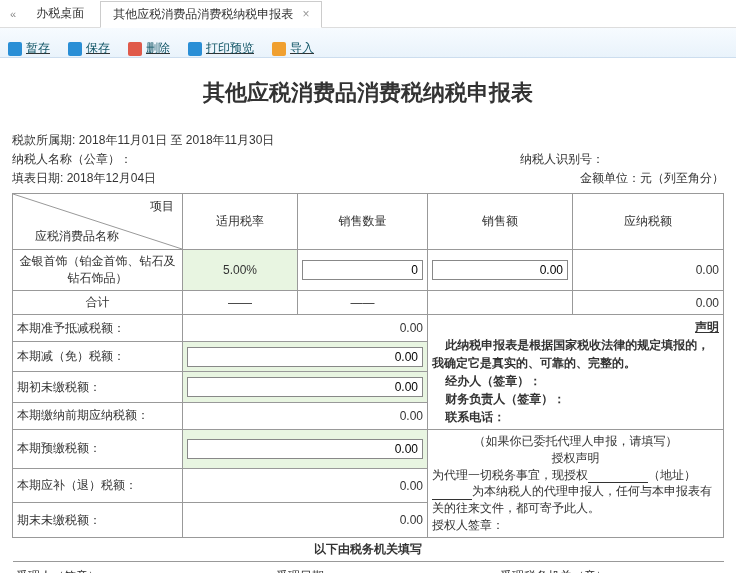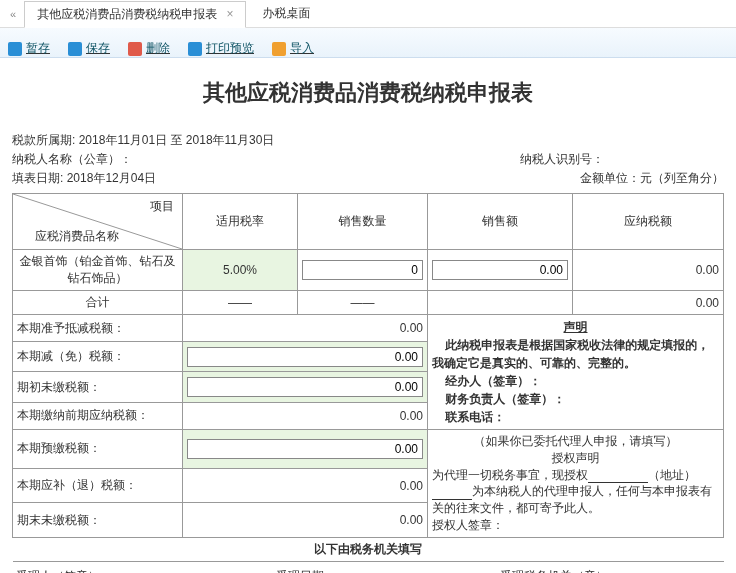--- a/index.html
+++ b/index.html
@@ -20,36 +20,36 @@
   table.main th { background: #fff; font-weight: normal; text-align: center; height: 56px; }
   .diag { position: relative; text-decoration: underline; }
   .diag svg { position: absolute; top:0; left:0; width:100%; height:100%; }
   .diag .tr { position: absolute; top: 4px; right: 8px; }
   .diag .bl { position: absolute; bottom: 4px; left: 22px; }
   .num { text-align: right; padding-right: 6px; }
   .ctr { text-align: center; }
   .inp { width: 100%; height: 20px; border: 1px solid #888; text-align: right; padding: 0 4px; font-size: 12px; }
   .green { background: #e8f5e1; }
   .decl { font-size: 12px; line-height: 1.5; padding: 4px; }
-  .decl .t { text-align: center; font-weight: bold; text-decoration: underline; }
+  .decl .t { text-align: right; font-weight: bold; text-decoration: underline; }
   .auth { font-size: 11px; line-height: 1.4; padding: 2px 4px; }
   .uline { display:inline-block; border-bottom:1px solid #333; min-width:60px; height:12px; vertical-align:bottom; }
   .section-hdr { text-align:center; font-weight:bold; padding:4px 0; }
   .footer-row { display:flex; justify-content:space-between; padding:6px 4px 0 4px; font-size:12px; }
 </style>
 </head>
 <body>
 
 <div class="tabbar">
   <span class="chev">«</span>
+  <div class="tab">办税桌面</div>
   <div class="tab active">
     <span>其他应税消费品消费税纳税申报表</span>
     <span class="tab-close">×</span>
   </div>
-  <div class="tab">办税桌面</div>
 </div>
 
 <div class="toolbar">
   <div class="tbtn">
     <span class="ticon" style="background:#2a8fd6"></span>
     <span>暂存</span>
   </div>
   <div class="tbtn">
     <span class="ticon" style="background:#2a8fd6"></span>
     <span>保存</span>

